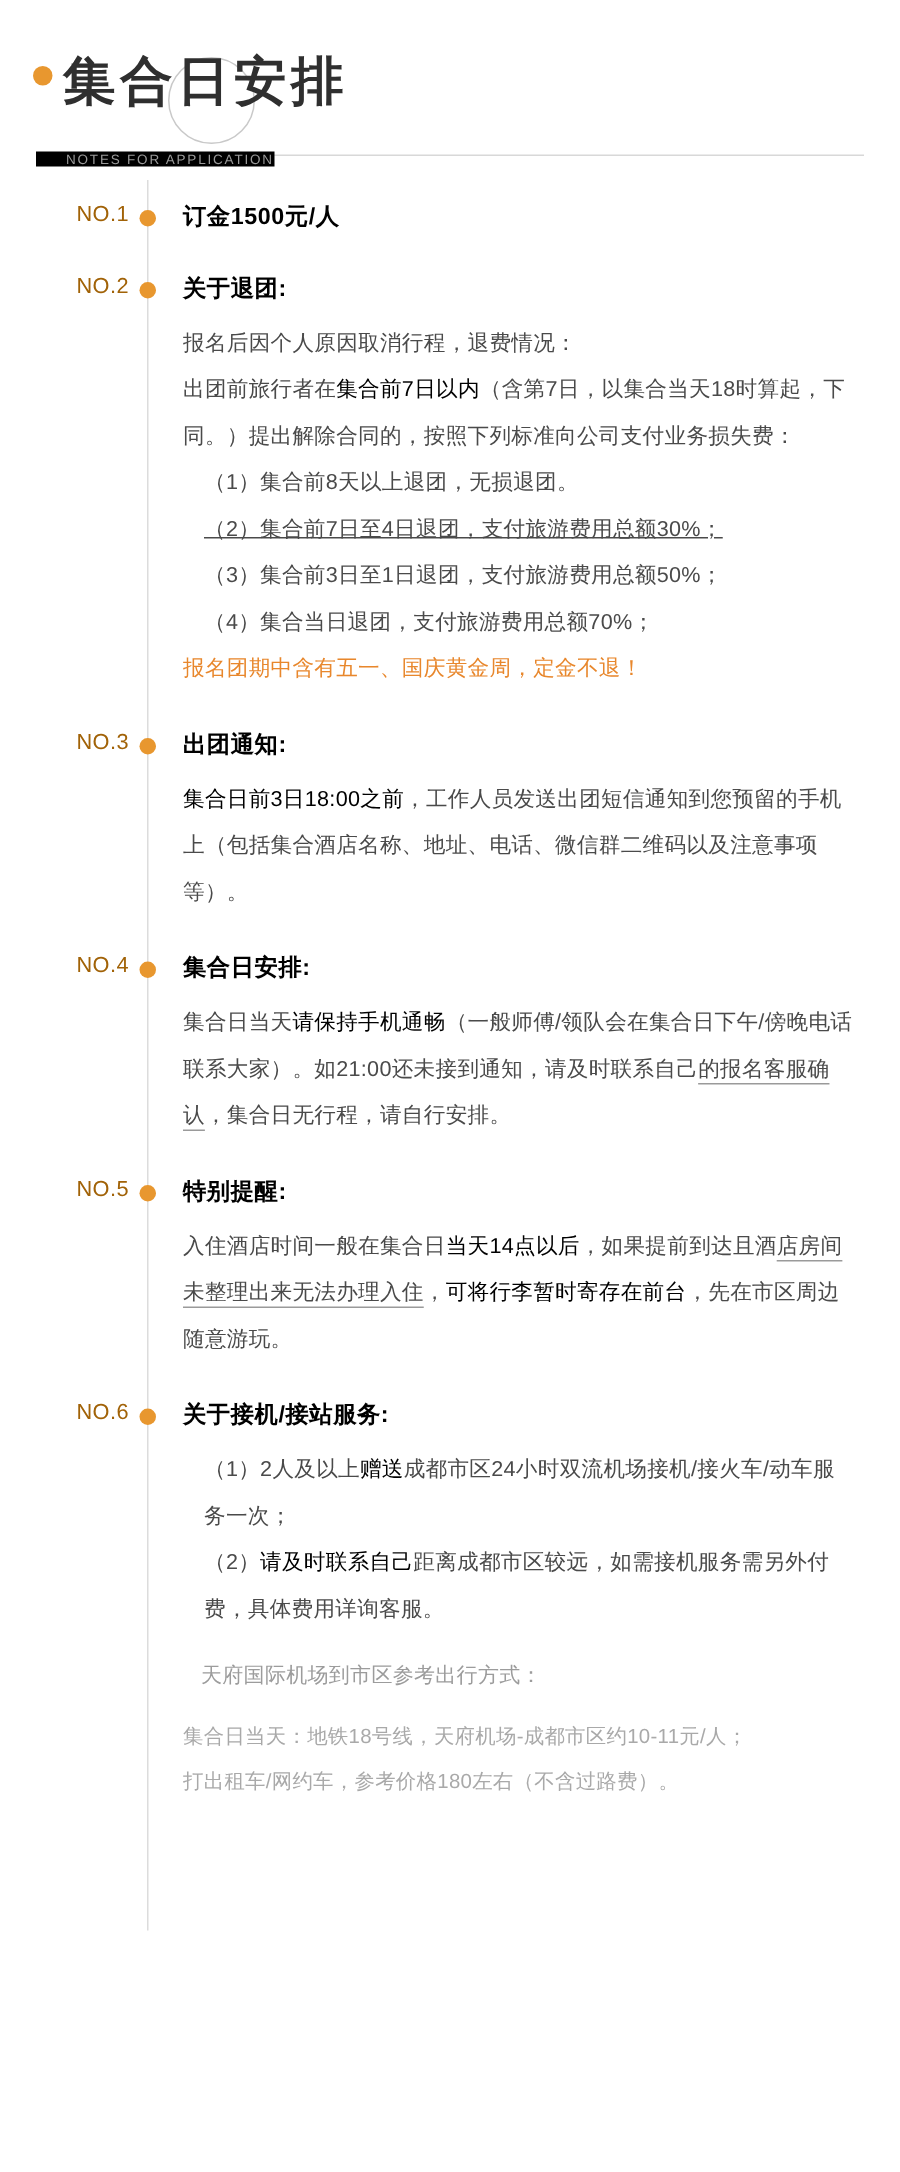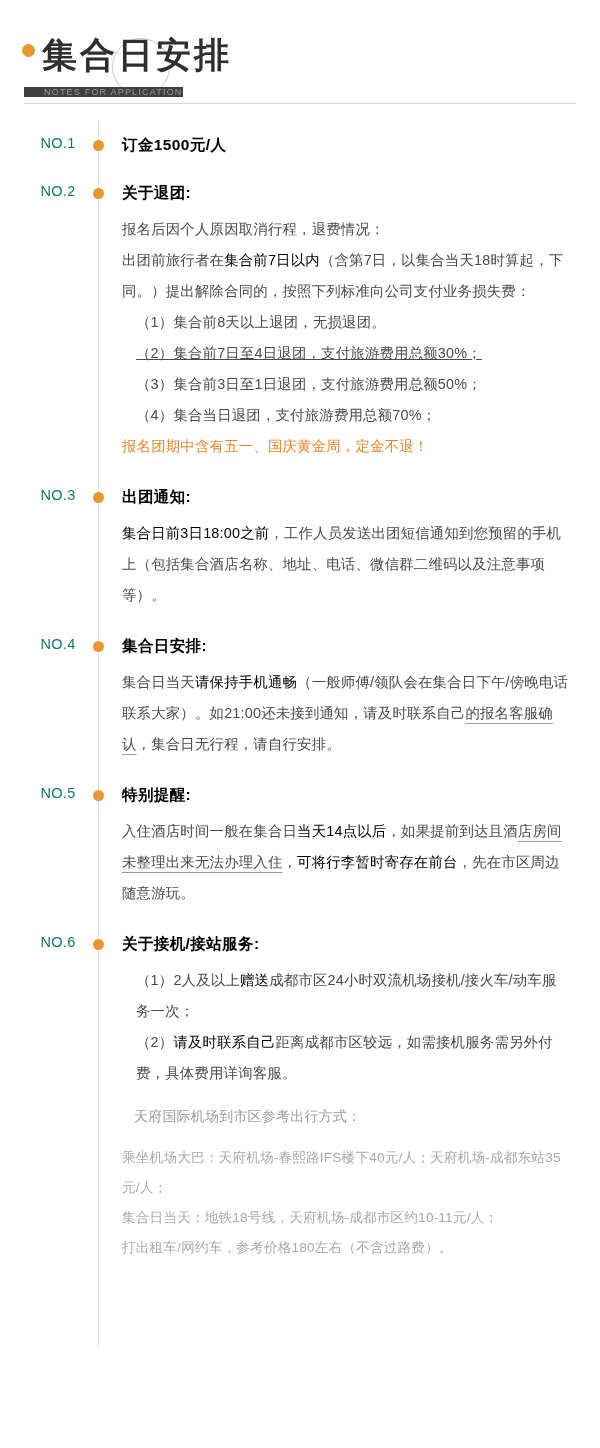--- a/index.html
+++ b/index.html
@@ -56,27 +56,27 @@
     font-weight: bold;
     letter-spacing: 3px;
     color: #2f2f2f;
     line-height: 1;
     padding-left: 18px;
     font-family: "DejaVu Sans", "Liberation Sans", sans-serif;
   }
   .header-sub {
     position: relative;
     z-index: 2;
-    margin-top: 14px;
+    margin-top: 28px;
     padding-left: 20px;
     font-size: 9px;
     letter-spacing: 1.2px;
     color: #9a9a9a;
     display: inline-block;
-    background: #404040;
+    background: #000000;
   }
   .header-rule {
     position: absolute;
     left: 24px;
     right: 24px;
     top: 103px;
     height: 1px;
     background: #d8d8d8;
   }
 
@@ -102,23 +102,23 @@
     position: relative;
     display: flex;
     align-items: center;
     height: 26px;
   }
   .no-label {
     position: absolute;
     left: 30px;
     top: 3px;
     width: 56px;
-    text-align: center;
+    text-align: right;
     font-size: 14.5px;
-    color: #0f766e;
+    color: #a16207;
     letter-spacing: .3px;
   }
   .bullet {
     position: absolute;
     left: 93px;
     top: 8px;
     width: 11px;
     height: 11px;
     border-radius: 50%;
     background: #e8972f;
@@ -245,21 +245,20 @@
         <div class="block">
           <div class="block-head">
             <div class="no-label">NO.6</div>
             <span class="bullet"></span>
             <div class="head-title">关于接机/接站服务:</div>
           </div>
           <div class="body">
             <p class="para indent" style="margin: 0px;"><span>（1）2人及以上</span><span class="hl">赠送</span><span>成都市区24小时双流机场接机/接火车/动车服务一次；</span></p>
             <p class="para indent" style="margin: 0px;"><span>（2）</span><span class="hl">请及时联系自己</span><span>距离成都市区较远，如需接机服务需另外付费，具体费用详询客服。</span></p>
             <p class="para muted-head" style="margin: 12px;">天府国际机场到市区参考出行方式：</p>
-            <p class="para muted" style="margin: 0px;">乘坐机场大巴：天府机场-春熙路IFS楼下40元/人；天府机场-成都东站35元/人；</p>
             <p class="para muted" style="margin: 0px;">集合日当天：地铁18号线，天府机场-成都市区约10-11元/人；</p>
             <p class="para muted" style="margin: 0px;">打出租车/网约车，参考价格180左右（不含过路费）。</p>
           </div>
         </div>
       </div>
     <div class="spacer-bottom"></div>
   </div>
 
 </div>
 

